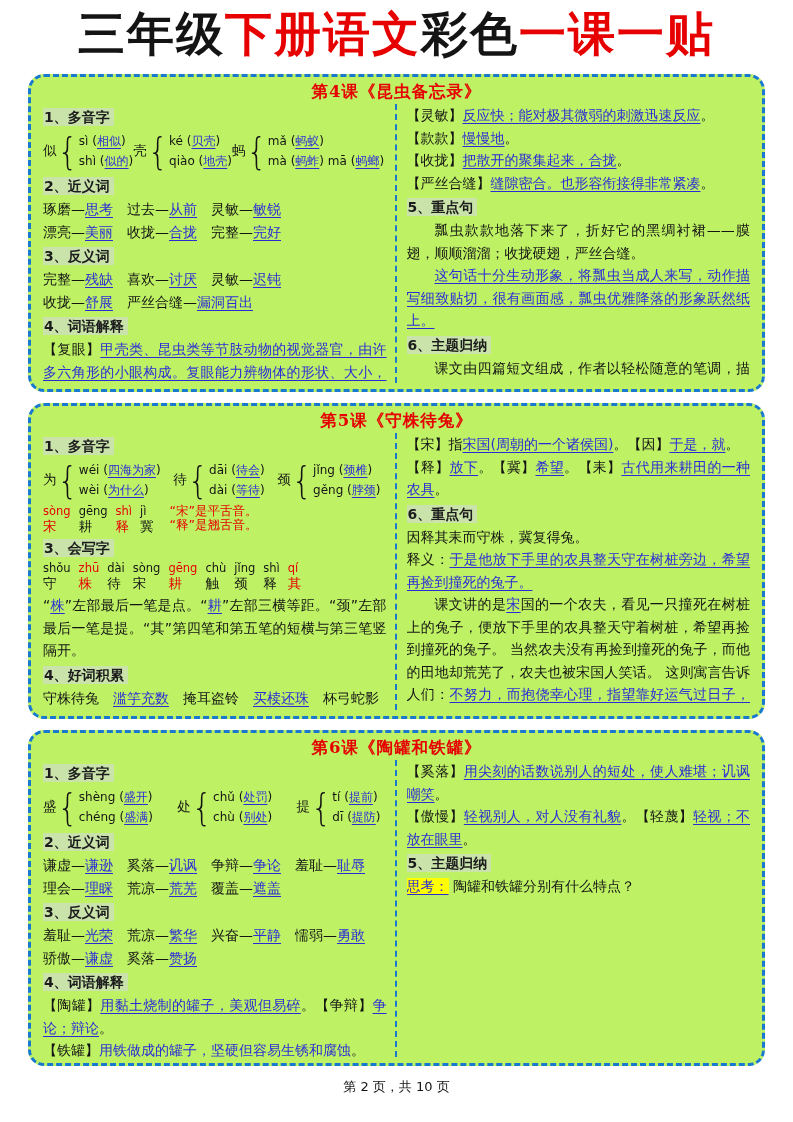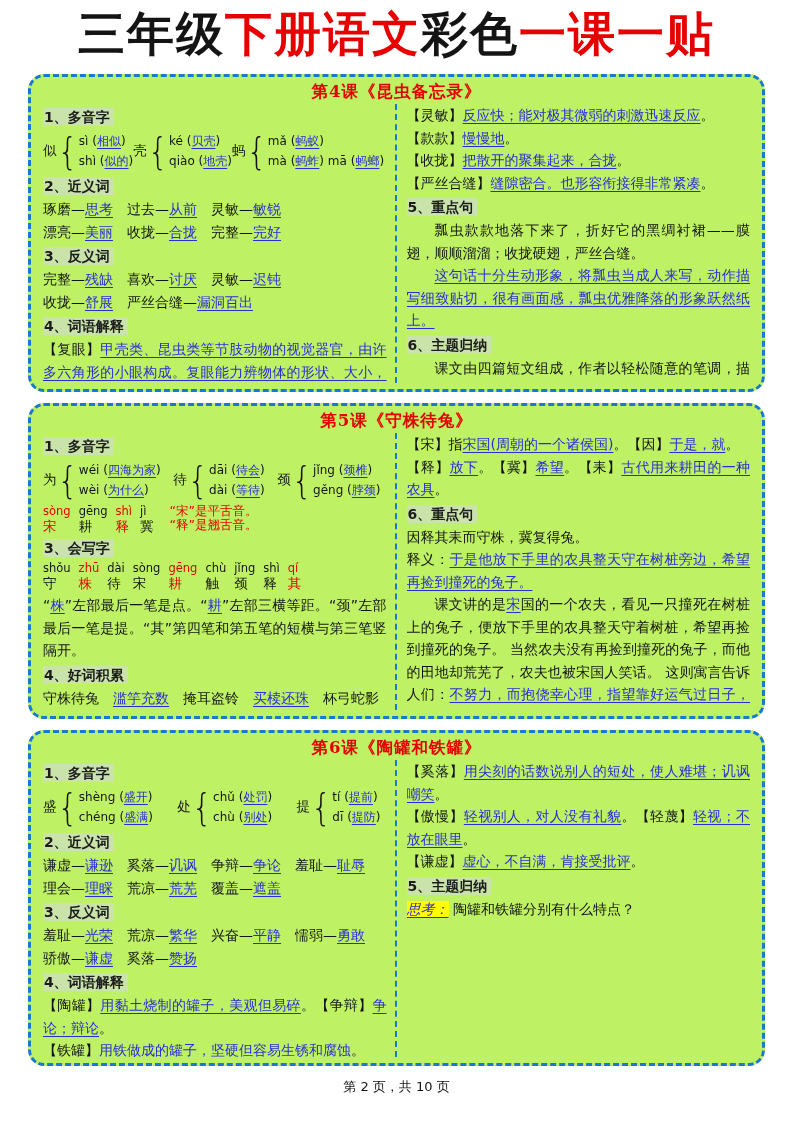--- a/index.html
+++ b/index.html
@@ -21,21 +21,21 @@
   .cols{display:flex;align-items:stretch;height:calc(100% - 26px);}
   .col{flex:1;min-width:0;overflow:hidden;}
   .col-divider{border-left:2px dashed var(--border-blue);margin:0 10px 0 8px;}
   .blk-h{line-height:21px;margin:2px 0 1px 0;}
   .hl{background:var(--hl-green);font-weight:700;font-size:14px;color:#1c1c1c;padding:1px 4px 1px 1px;}
   .ln{font-size:14px;line-height:22.5px;color:var(--ink);text-align:justify;}
   .ln.indent{text-indent:2em;}
   .seg{text-underline-offset:3px;}
   .seg-b{color:var(--link-blue);text-decoration:underline;}
   .seg-r{color:var(--note-red);}
-  .seg-y{background:var(--think-yellow);color:var(--link-blue);text-decoration:underline;font-style:italic;}
+  .seg-y{background:var(--think-yellow);color:var(--link-blue);text-decoration:underline;}
   .poly-row{display:flex;justify-content:space-between;align-items:center;margin:3px 0 4px 0;padding-right:6px;}
   .poly-item{display:flex;align-items:center;}
   .poly-char{font-size:13.5px;color:var(--ink);}
   .poly-brace{font-size:32px;font-weight:300;line-height:1;margin:0 1px 0 1px;color:var(--ink);
     transform:scaleY(1.18);display:inline-block;}
   .poly-rows{display:flex;flex-direction:column;}
   .poly-line{font-size:12px;line-height:20px;white-space:nowrap;color:var(--ink);}
   .pc-wrap{display:flex;gap:16px;margin:2px 0 2px 0;align-items:flex-start;}
   .pc-items{display:flex;gap:8px;}
   .pc-item{display:flex;flex-direction:column;}
@@ -257,21 +257,20 @@
           <div class="ln"><span class="seg seg-k">羞耻—</span><span class="seg seg-b">光荣</span><span class="seg seg-k">　荒凉—</span><span class="seg seg-b">繁华</span><span class="seg seg-k">　兴奋—</span><span class="seg seg-b">平静</span><span class="seg seg-k">　懦弱—</span><span class="seg seg-b">勇敢</span></div>
           <div class="ln"><span class="seg seg-k">骄傲—</span><span class="seg seg-b">谦虚</span><span class="seg seg-k">　奚落—</span><span class="seg seg-b">赞扬</span></div>
           <div class="blk-h"><span class="hl">4、词语解释</span></div>
           <div class="ln"><span class="seg seg-k">【陶罐】</span><span class="seg seg-b">用黏土烧制的罐子，美观但易碎</span><span class="seg seg-k">。【争辩】</span><span class="seg seg-b">争论；辩论</span><span class="seg seg-k">。</span></div>
           <div class="ln"><span class="seg seg-k">【铁罐】</span><span class="seg seg-b">用铁做成的罐子，坚硬但容易生锈和腐蚀</span><span class="seg seg-k">。</span></div>
         </div>
       <div class="col-divider"></div>
       <div class="col">
           <div class="ln"><span class="seg seg-k">【奚落】</span><span class="seg seg-b">用尖刻的话数说别人的短处，使人难堪；讥讽嘲笑</span><span class="seg seg-k">。</span></div>
           <div class="ln"><span class="seg seg-k">【傲慢】</span><span class="seg seg-b">轻视别人，对人没有礼貌</span><span class="seg seg-k">。【轻蔑】</span><span class="seg seg-b">轻视；不放在眼里</span><span class="seg seg-k">。</span></div>
-          <div class="ln"><span class="seg seg-k">【谦虚】</span><span class="seg seg-b">虚心，不自满，肯接受批评</span><span class="seg seg-k">。</span></div>
           <div class="blk-h"><span class="hl">5、主题归纳</span></div>
           <div class="ln"><span class="seg seg-y">思考：</span><span class="seg seg-k"> 陶罐和铁罐分别有什么特点？</span></div>
           <div class="ln"></div>
         </div>
     </div>
   </section>
 
   <div class="page-footer">第 2 页，共 10 页</div>
 </div>
 

